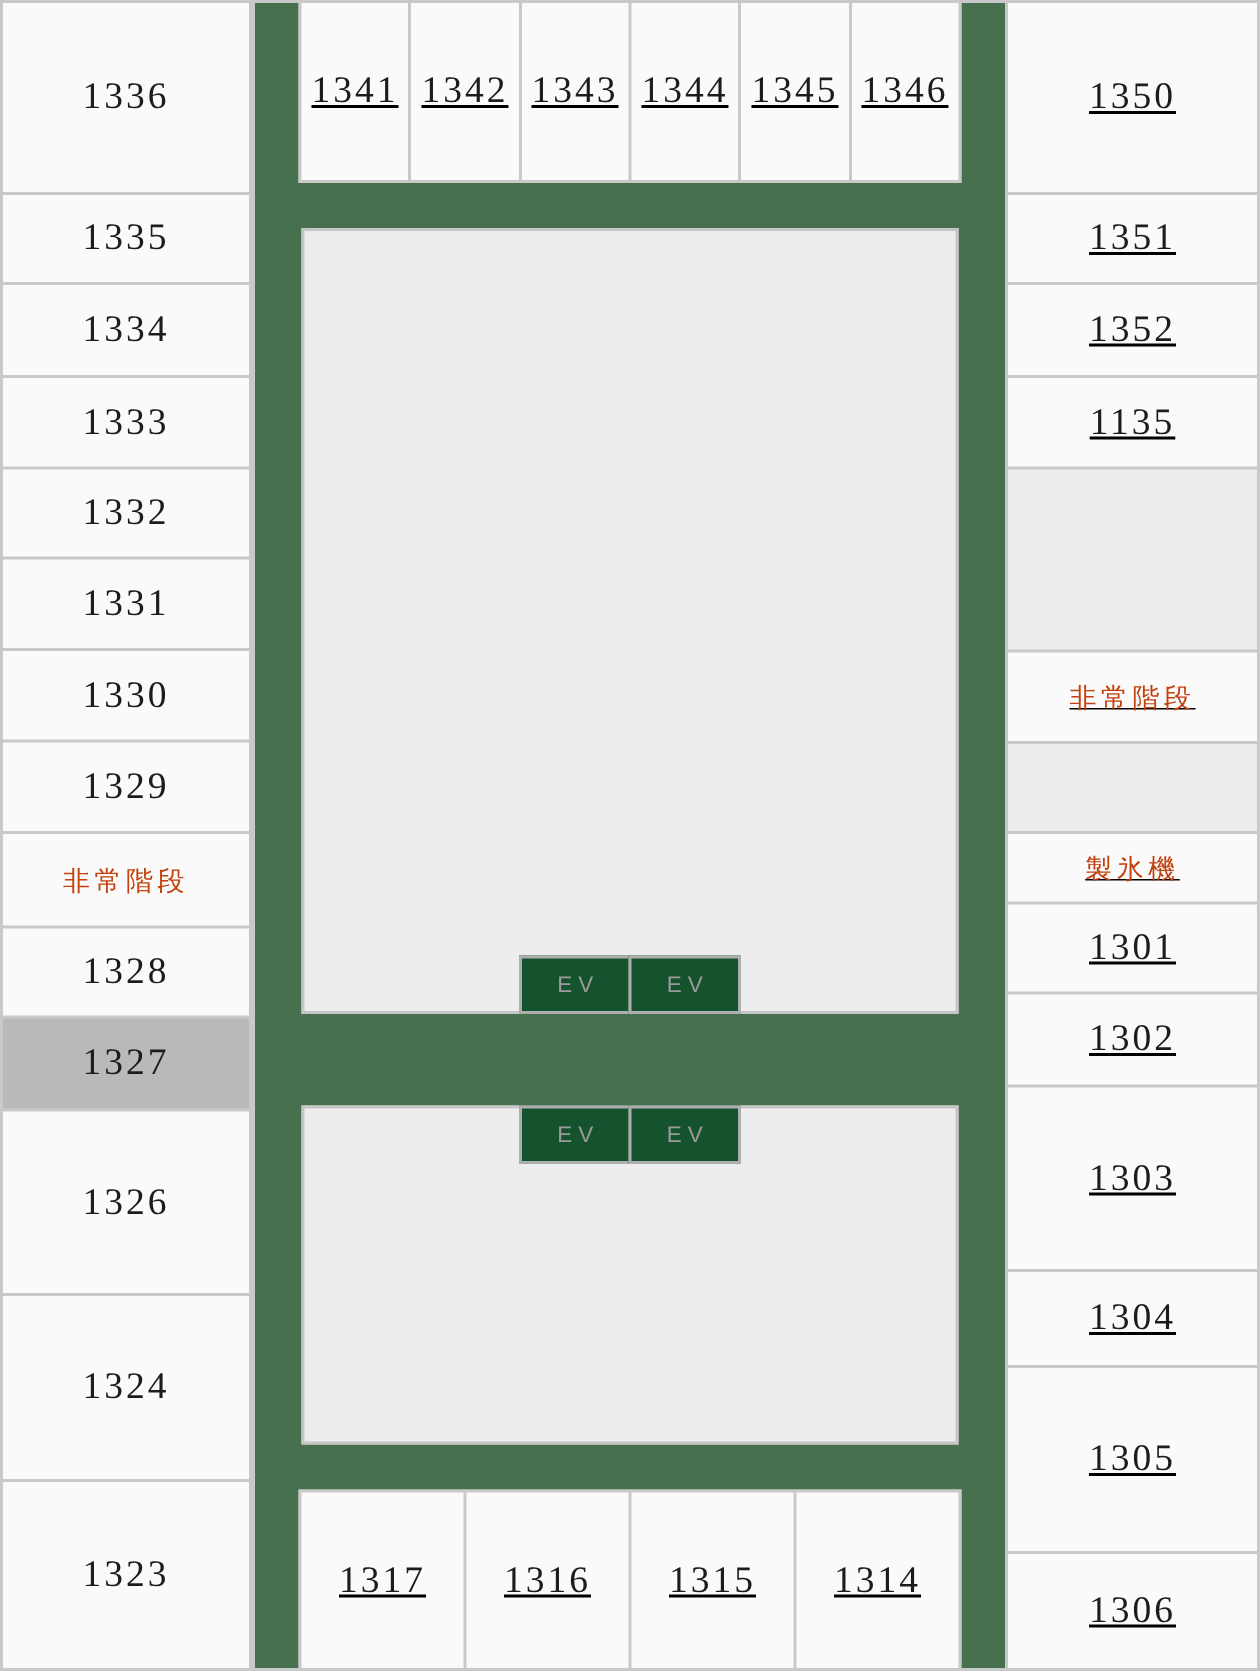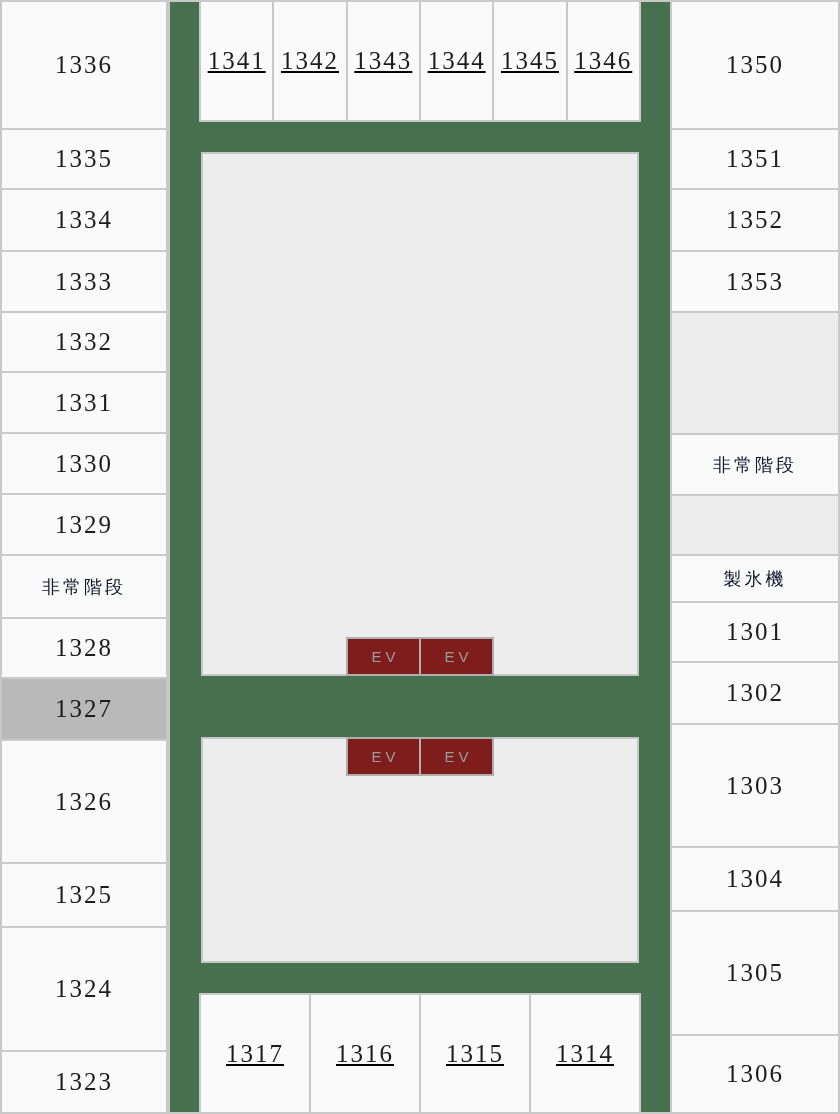--- a/index.html
+++ b/index.html
@@ -12,30 +12,30 @@
     font-family:"Liberation Serif","DejaVu Serif",serif;
     position:relative;
   }
   
   .col {
     width:168px; flex:0 0 168px;
     display:flex; flex-direction:column; gap:2px;
     background:#c9c9c9;
   }
   .col.left  { padding-right:4px; }
-  .col.right { padding-left:2px; }
+  .col.right { padding-left:2px;text-decoration:underline; }
   .cell {
     background:#fafafa;
     display:flex; align-items:center; justify-content:center;
     font-size:25px; color:#1c1c1c; letter-spacing:2px;
     flex:0 0 auto;
   }
   .cell.muted {
     font-family:"Liberation Sans","DejaVu Sans",sans-serif;
-    font-size:18px; color:#0f172a; letter-spacing:3px;
+    font-size:18px; color:#c2410c; letter-spacing:3px;
   }
   .cell.block { background:#ededed; }
   .cell.highlight { background:#b9b9b9; }
   
   .middle { flex:1 1 auto; position:relative; }
   .room-row {
     position:absolute; left:29px; width:442px;
     display:flex; gap:2px;
     background:#c9c9c9; border:2px solid #c9c9c9;text-decoration:underline;
   }
@@ -49,21 +49,21 @@
   .gray-block.upper { top:150px; height:524px; }
   .gray-block.lower { top:735px; height:226px; }
   .ev-row {
     position:absolute; left:50%; transform:translateX(-50%);
     display:flex;
   }
   .gray-block.upper .ev-row { bottom:-2px; }
   .gray-block.lower .ev-row { top:-2px; }
   .ev-box {
     width:75px; height:39px;
-    background:#7f1d1d; border:2px solid #aeaeae;
+    background:#14532d; border:2px solid #aeaeae;
     display:flex; align-items:center; justify-content:center;
     font-family:"Liberation Sans","DejaVu Sans",sans-serif;
     font-size:15px; letter-spacing:4px; text-indent:4px;
     color:#9b9b9b;
   }
   .ev-box + .ev-box { margin-left:-2px; }
 </style>
 </head>
 <body>
 
@@ -75,21 +75,20 @@
     <div class="cell" style="height:60px">1334</div>
     <div class="cell" style="height:59px">1333</div>
     <div class="cell" style="height:58px">1332</div>
     <div class="cell" style="height:59px">1331</div>
     <div class="cell" style="height:59px">1330</div>
     <div class="cell" style="height:59px">1329</div>
     <div class="cell muted" style="height:61px">非常階段</div>
     <div class="cell" style="height:58px">1328</div>
     <div class="cell highlight" style="height:60px">1327</div>
     <div class="cell" style="height:121px">1326</div>
-    <div class="cell" style="height:62px">1325</div>
     <div class="cell" style="height:122px">1324</div>
     <div class="cell" style="flex:1 1 auto">1323</div>
   </div>
 
   <div class="middle">
 
     <div class="room-row top">
       <div class="cell">1341</div>
       <div class="cell">1342</div>
       <div class="cell">1343</div>
@@ -118,21 +117,21 @@
       <div class="cell">1315</div>
       <div class="cell">1314</div>
     </div>
 
   </div>
 
   <div class="col right">
     <div class="cell" style="height:126px">1350</div>
     <div class="cell" style="height:58px">1351</div>
     <div class="cell" style="height:60px">1352</div>
-    <div class="cell" style="height:59px">1353</div>
+    <div class="cell" style="height:59px">1135</div>
     <div class="cell block" style="height:120px"></div>
     <div class="cell muted" style="height:59px">非常階段</div>
     <div class="cell block" style="height:58px"></div>
     <div class="cell muted" style="height:45px">製氷機</div>
     <div class="cell" style="height:58px">1301</div>
     <div class="cell" style="height:60px">1302</div>
     <div class="cell" style="height:121px">1303</div>
     <div class="cell" style="height:62px">1304</div>
     <div class="cell" style="height:122px">1305</div>
     <div class="cell" style="flex:1 1 auto">1306</div>

